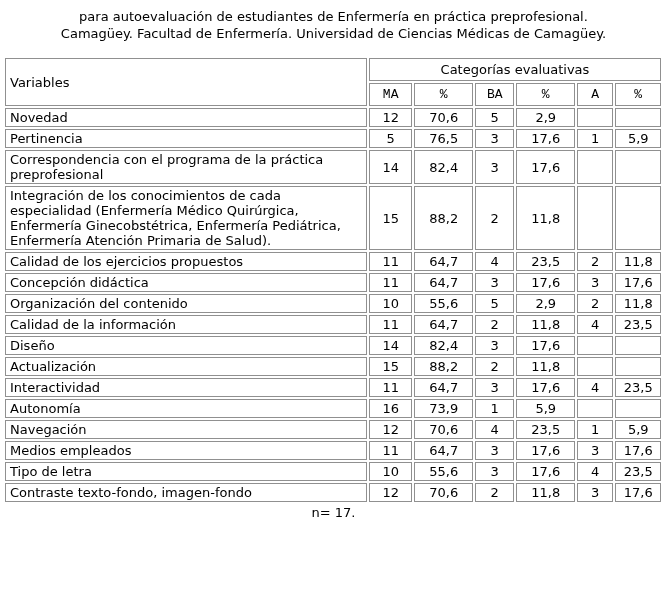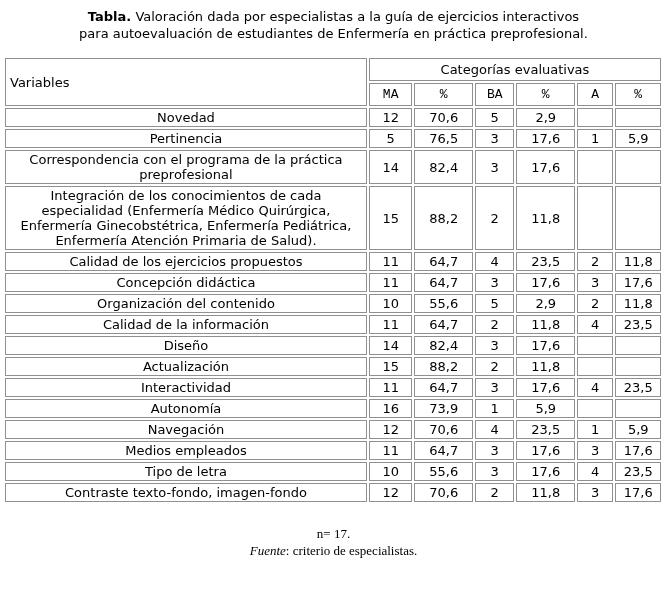--- a/index.html
+++ b/index.html
@@ -50,44 +50,43 @@
   th.grp-h {
     text-align: center;
     height: 19px;
   }
   th.sub-h {
     text-align: center;
     height: 19px;
     font-family: Liberation Mono, monospace;
   }
   td.var {
-    text-align: center;
+    text-align: left;
     padding-left: 6px;
   }
   td.num {
     text-align: center;
   }
   td.num:empty::after { content: "\00a0"; }
   .footnote {
     text-align: center;
     line-height: 17px;
-    margin-top: 21px;
-    font-size: 13px;
-    font-family: Liberation Serif, serif;
+    margin-top: 0;
+    font-size: 13px;
   }
   .footnote i { font-style: italic; }
 </style>
 </head>
 <body>
 
 <div class="page">
 
   <div class="caption">
-    <div><b>Tabla.</b><span> Valoración dada por especialistas a la guía de ejercicios interactivos</span></div>
     <div>para autoevaluación de estudiantes de Enfermería en práctica preprofesional.</div>
+    <div>Camagüey. Facultad de Enfermería. Universidad de Ciencias Médicas de Camagüey.</div>
   </div>
 
   <table class="eval">
     <colgroup>
       <col style="width:358px">
       <col style="width:43px">
       <col style="width:58px">
       <col style="width:39px">
       <col style="width:58px">
       <col style="width:36px">
@@ -250,16 +249,15 @@
           <td class="num">2</td>
           <td class="num">11,8</td>
           <td class="num">3</td>
           <td class="num">17,6</td>
         </tr>
       </tbody>
   </table>
 
   <div class="footnote">
     <div>n= 17.</div>
-    <div><i>Fuente</i><span>: criterio de especialistas.</span></div>
   </div>
 
 </div>
 
 </body></html>

